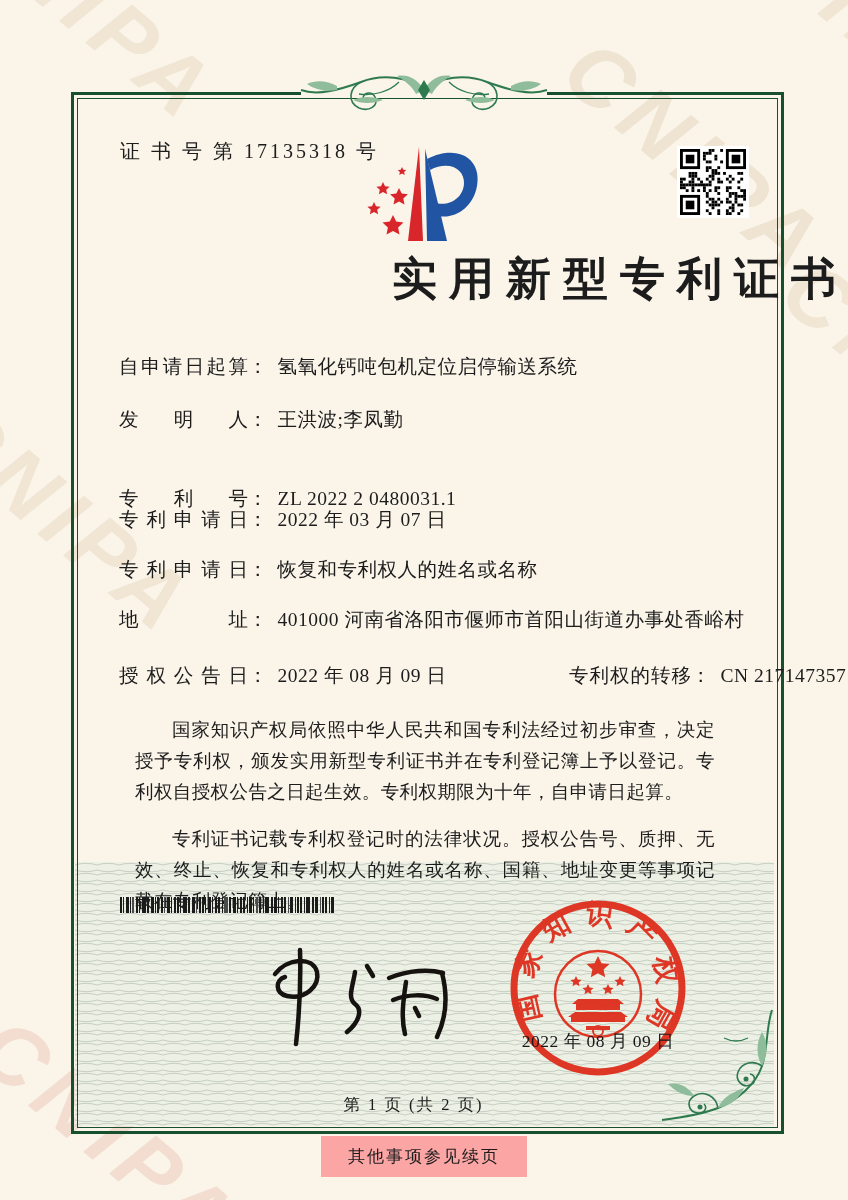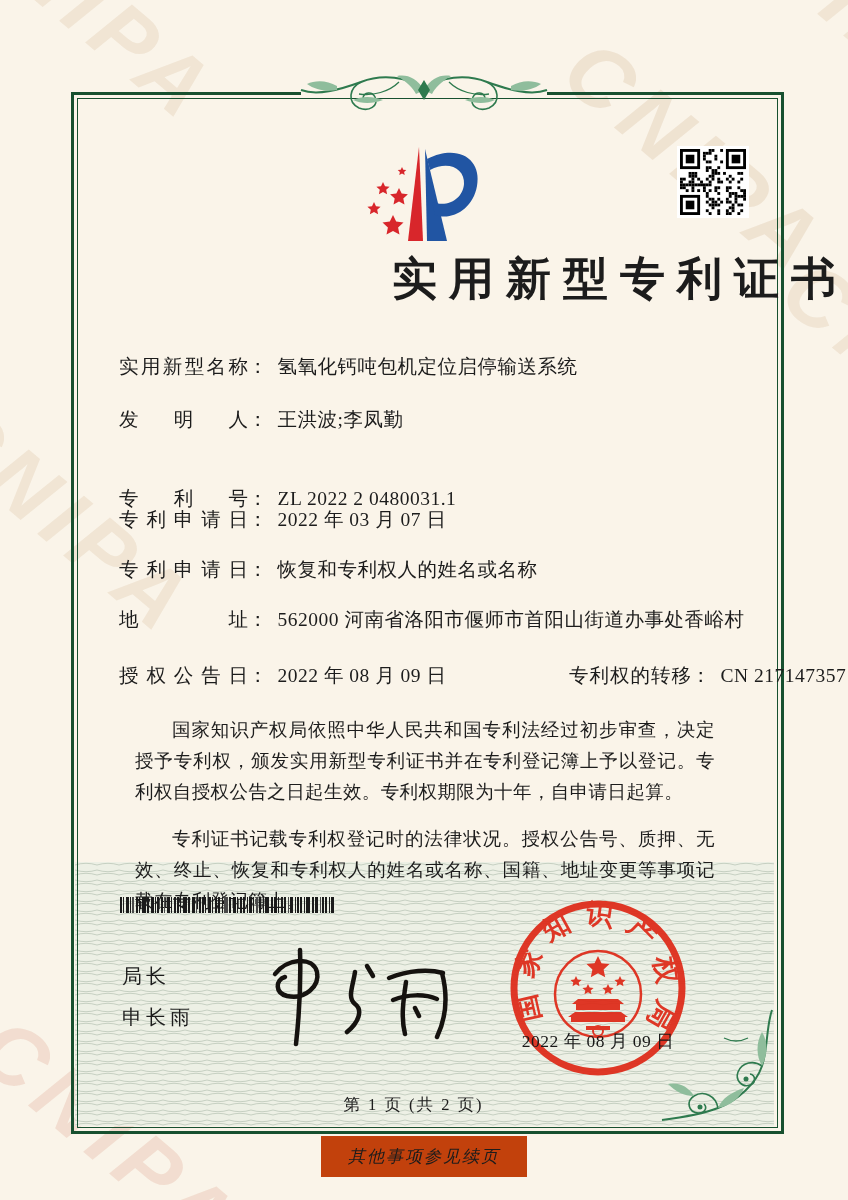--- a/index.html
+++ b/index.html
@@ -26,22 +26,22 @@
   .grant2{position:absolute;left:450px;top:0;white-space:nowrap;}
   .bodytext{position:absolute;left:119px;top:699px;width:612px;z-index:5;}
   .bodytext p{margin:16px;font-size:18.5px;line-height:31px;text-indent:2em;text-align:justify;letter-spacing:0.4px;}
   .barcode{position:absolute;left:120px;top:897px;z-index:5;}
   .director{position:absolute;left:122px;top:963px;z-index:6;font-size:20px;letter-spacing:4px;}
   .director div{margin-bottom:14px;}
   .sig{position:absolute;left:243px;top:942px;z-index:6;}
   .seal{position:absolute;left:508px;top:898px;z-index:7;}
   .pageinfo{position:absolute;left:0;top:1094px;width:827px;text-align:center;font-size:16.5px;
       letter-spacing:2px;z-index:6;}
-  .contnote{position:absolute;left:424px;top:1136px;transform:translateX(-50%);background:#c2410c;
-      padding:9px 27px;font-size:17px;letter-spacing:2px;z-index:5;font-style:italic;}
+  .contnote{position:absolute;left:424px;top:1136px;transform:translateX(-50%);background:#fca5a5;
+      padding:9px 27px;font-size:17px;letter-spacing:2px;z-index:5;}
   .ornament-top{position:absolute;left:289px;top:66px;z-index:4;}
   .ornament-corner{position:absolute;left:658px;top:1008px;z-index:4;}
 </style>
 </head>
 <body>
 
 <div class="page">
 
   <div class="wm" style="left:-70px;top:-45px;">CNIPA</div>
   <div class="wm" style="left:688px;top:-52px;">CNIPA</div>
@@ -144,20 +144,21 @@
       <path d="M104,58 C110,46 110,34 104,24 C98,34 98,48 104,58 Z"></path>
       <path d="M60,100 C72,98 82,90 86,80 C74,84 64,90 60,100 Z"></path>
       <path d="M36,88 C30,78 20,74 10,76 C18,84 26,88 36,88 Z"></path>
     </g>
     <g fill="#2e7a4e">
       <circle cx="88" cy="71" r="2.5"></circle>
       <circle cx="42" cy="99" r="2.5"></circle>
     </g>
   </svg>
 
+  <div class="certno">证 书 号 第 17135318 号</div>
 
   <svg class="logo" width="130" height="120" viewBox="0 0 130 120">
     <path d="M64,14 L53,108 L68,108 Z" fill="#d8262b"></path>
     <path d="M70,16 L92,108 L72,108 Z" fill="#2155a3"></path>
     <path d="M72,26 C104,10 127,27 122,53 C118,76 97,88 80,82 L77,69 C94,75 108,65 109,51 C110,36 94,27 75,37 Z" fill="#2155a3"></path>
     <g fill="#d8262b">
       <path d="M47,34 l1.3,2.8 3,.3 -2.2,2 .6,3 -2.7,-1.6 -2.7,1.6 .6,-3 -2.2,-2 3,-.3 Z"></path>
       <path d="M28,49 l2,4.2 4.6,.5 -3.4,3.1 .9,4.5 -4.1,-2.3 -4.1,2.3 .9,-4.5 -3.4,-3.1 4.6,-.5 Z"></path>
       <path d="M44,55 l2.7,5.6 6.2,.7 -4.6,4.2 1.2,6.1 -5.5,-3.1 -5.5,3.1 1.2,-6.1 -4.6,-4.2 6.2,-.7 Z"></path>
       <path d="M19,69 l2,4.2 4.6,.5 -3.4,3.1 .9,4.5 -4.1,-2.3 -4.1,2.3 .9,-4.5 -3.4,-3.1 4.6,-.5 Z"></path>
@@ -300,36 +301,36 @@
       <rect x="48.78260869565217" y="2.869565217391304" width="14.347826086956522" height="14.347826086956522" fill="#fff"></rect>
       <rect x="51.65217391304348" y="5.739130434782608" width="8.608695652173912" height="8.608695652173912" fill="#000"></rect>
       <rect x="0" y="45.91304347826087" width="20.08695652173913" height="20.08695652173913" fill="#000"></rect>
       <rect x="2.869565217391304" y="48.78260869565217" width="14.347826086956522" height="14.347826086956522" fill="#fff"></rect>
       <rect x="5.739130434782608" y="51.65217391304348" width="8.608695652173912" height="8.608695652173912" fill="#000"></rect>
     </svg>
 
   <div class="title">实用新型专利证书</div>
 
   <div class="frow" style="top:353px;">
-    <span class="lbl">实用新型名称</span><span class="colon">：</span><span class="val">氢氧化钙吨包机定位启停输送系统</span>
+    <span class="lbl">自申请日起算</span><span class="colon">：</span><span class="val">氢氧化钙吨包机定位启停输送系统</span>
   </div>
   <div class="frow" style="top:406px;">
     <span class="lbl">发明人</span><span class="colon">：</span><span class="val">王洪波;李凤勤</span>
   </div>
   <div class="frow" style="top:456px;margin-top:29px;">
     <span class="lbl">专利号</span><span class="colon">：</span><span class="val">ZL 2022 2 0480031.1</span>
   </div>
   <div class="frow" style="top:506px;">
     <span class="lbl">专利申请日</span><span class="colon">：</span><span class="val">2022 年 03 月 07 日</span>
   </div>
   <div class="frow" style="top:556px;">
     <span class="lbl">专利申请日</span><span class="colon">：</span><span class="val">恢复和专利权人的姓名或名称</span>
   </div>
   <div class="frow" style="top:606px;">
-    <span class="lbl">地址</span><span class="colon">：</span><span class="val">562000  河南省洛阳市偃师市首阳山街道办事处香峪村</span>
+    <span class="lbl">地址</span><span class="colon">：</span><span class="val">401000  河南省洛阳市偃师市首阳山街道办事处香峪村</span>
   </div>
 
   <div class="frow" style="top:662px;width:640px;">
     <span class="lbl">授权公告日</span><span class="colon">：</span><span class="val">2022 年 08 月 09 日</span>
     <span class="grant2">
       <span class="lbl2">专利权的转移</span><span class="colon">：</span><span class="val">CN 217147357 U</span>
     </span>
   </div>
 
   <div class="bodytext">
@@ -396,24 +397,20 @@
       <rect x="186" y="0" width="4" height="16" fill="#1b1b1b"></rect>
       <rect x="192" y="0" width="2" height="16" fill="#1b1b1b"></rect>
       <rect x="195" y="0" width="3" height="16" fill="#1b1b1b"></rect>
       <rect x="200" y="0" width="1" height="16" fill="#4a4a4a"></rect>
       <rect x="202" y="0" width="2" height="16" fill="#1b1b1b"></rect>
       <rect x="205" y="0" width="2" height="16" fill="#1b1b1b"></rect>
       <rect x="209" y="0" width="1" height="16" fill="#1b1b1b"></rect>
       <rect x="211" y="0" width="3" height="16" fill="#1b1b1b"></rect>
     </svg>
 
-  <div class="director">
-    <div>局长</div>
-    <div>申长雨</div>
-  </div>
 
   <svg class="sig" width="215" height="108" viewBox="0 0 215 108">
     <g stroke="#15120f" stroke-width="4.5" fill="none" stroke-linecap="round" stroke-linejoin="round">
       <path d="M57,8 C58,40 56,75 53,102"></path>
       <path d="M32,32 C44,16 70,14 74,30 C77,44 62,58 44,54 C32,51 32,38 42,35"></path>
       <path d="M112,30 C110,44 104,56 112,62 C120,68 116,80 104,90"></path>
       <path d="M124,24 L130,34"></path>
       <path d="M146,36 C166,28 186,27 200,31"></path>
       <path d="M199,31 C205,54 203,76 194,95"></path>
       <path d="M163,40 C160,60 158,76 162,92"></path>

